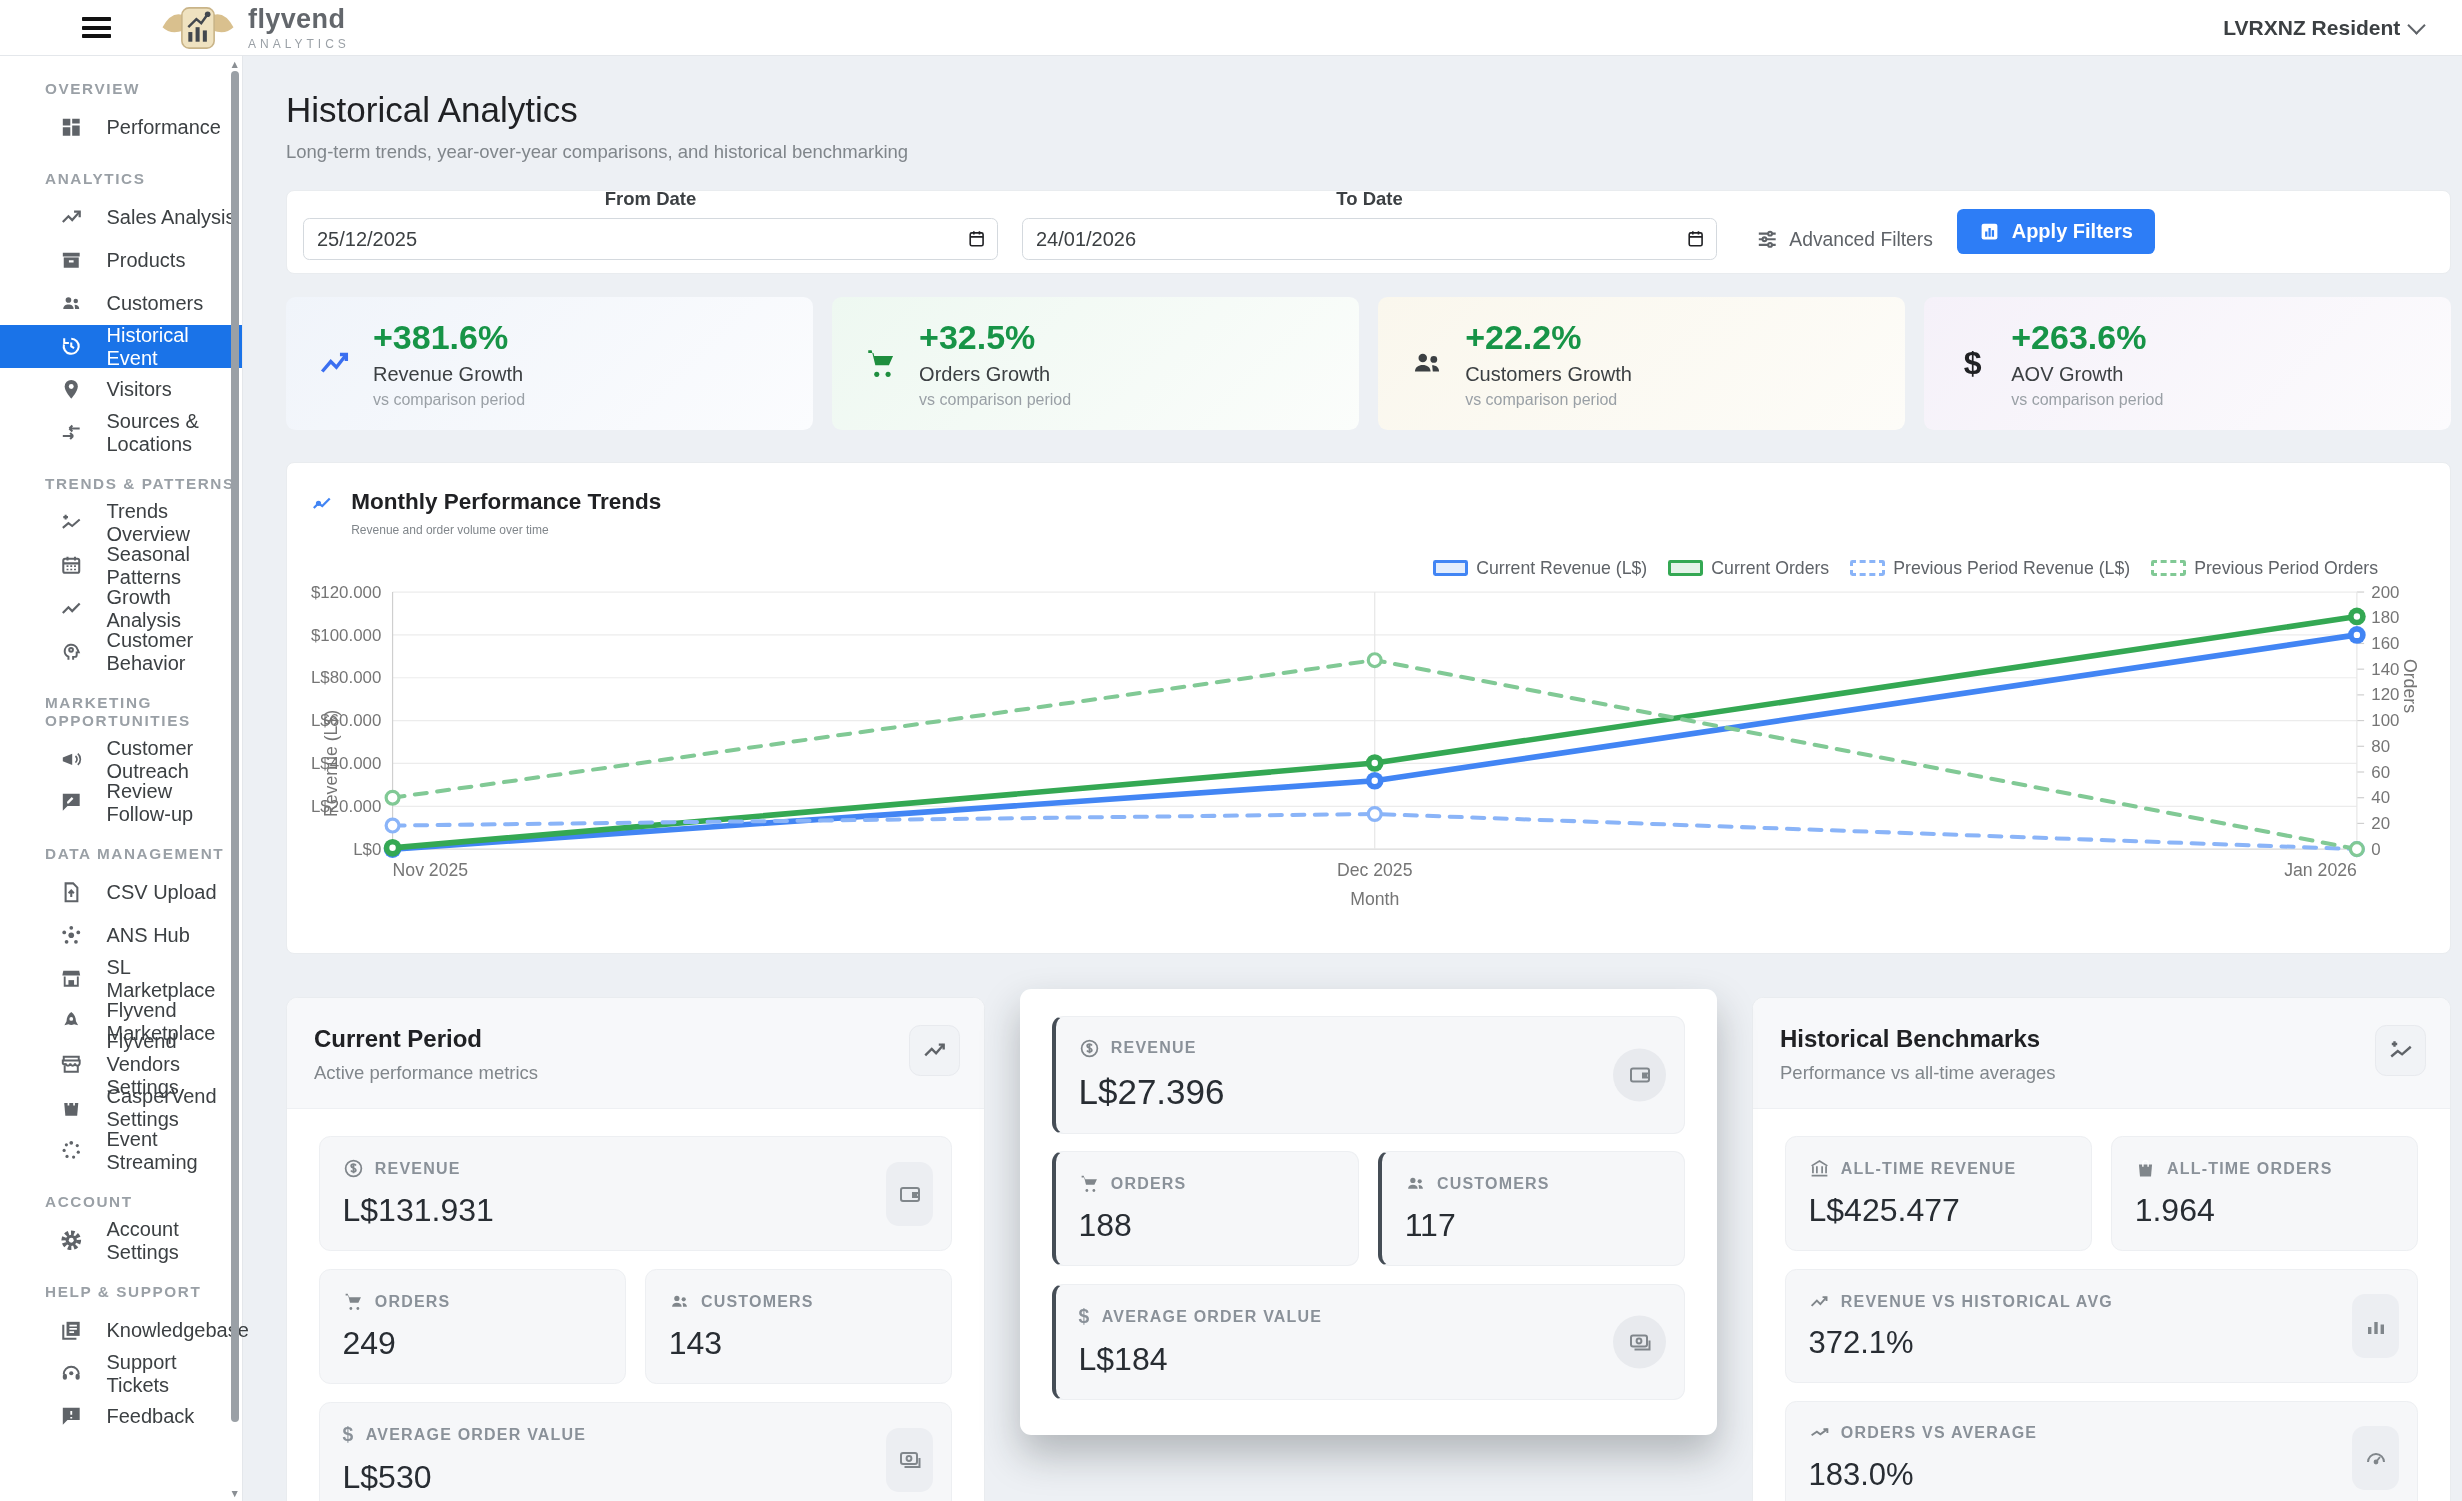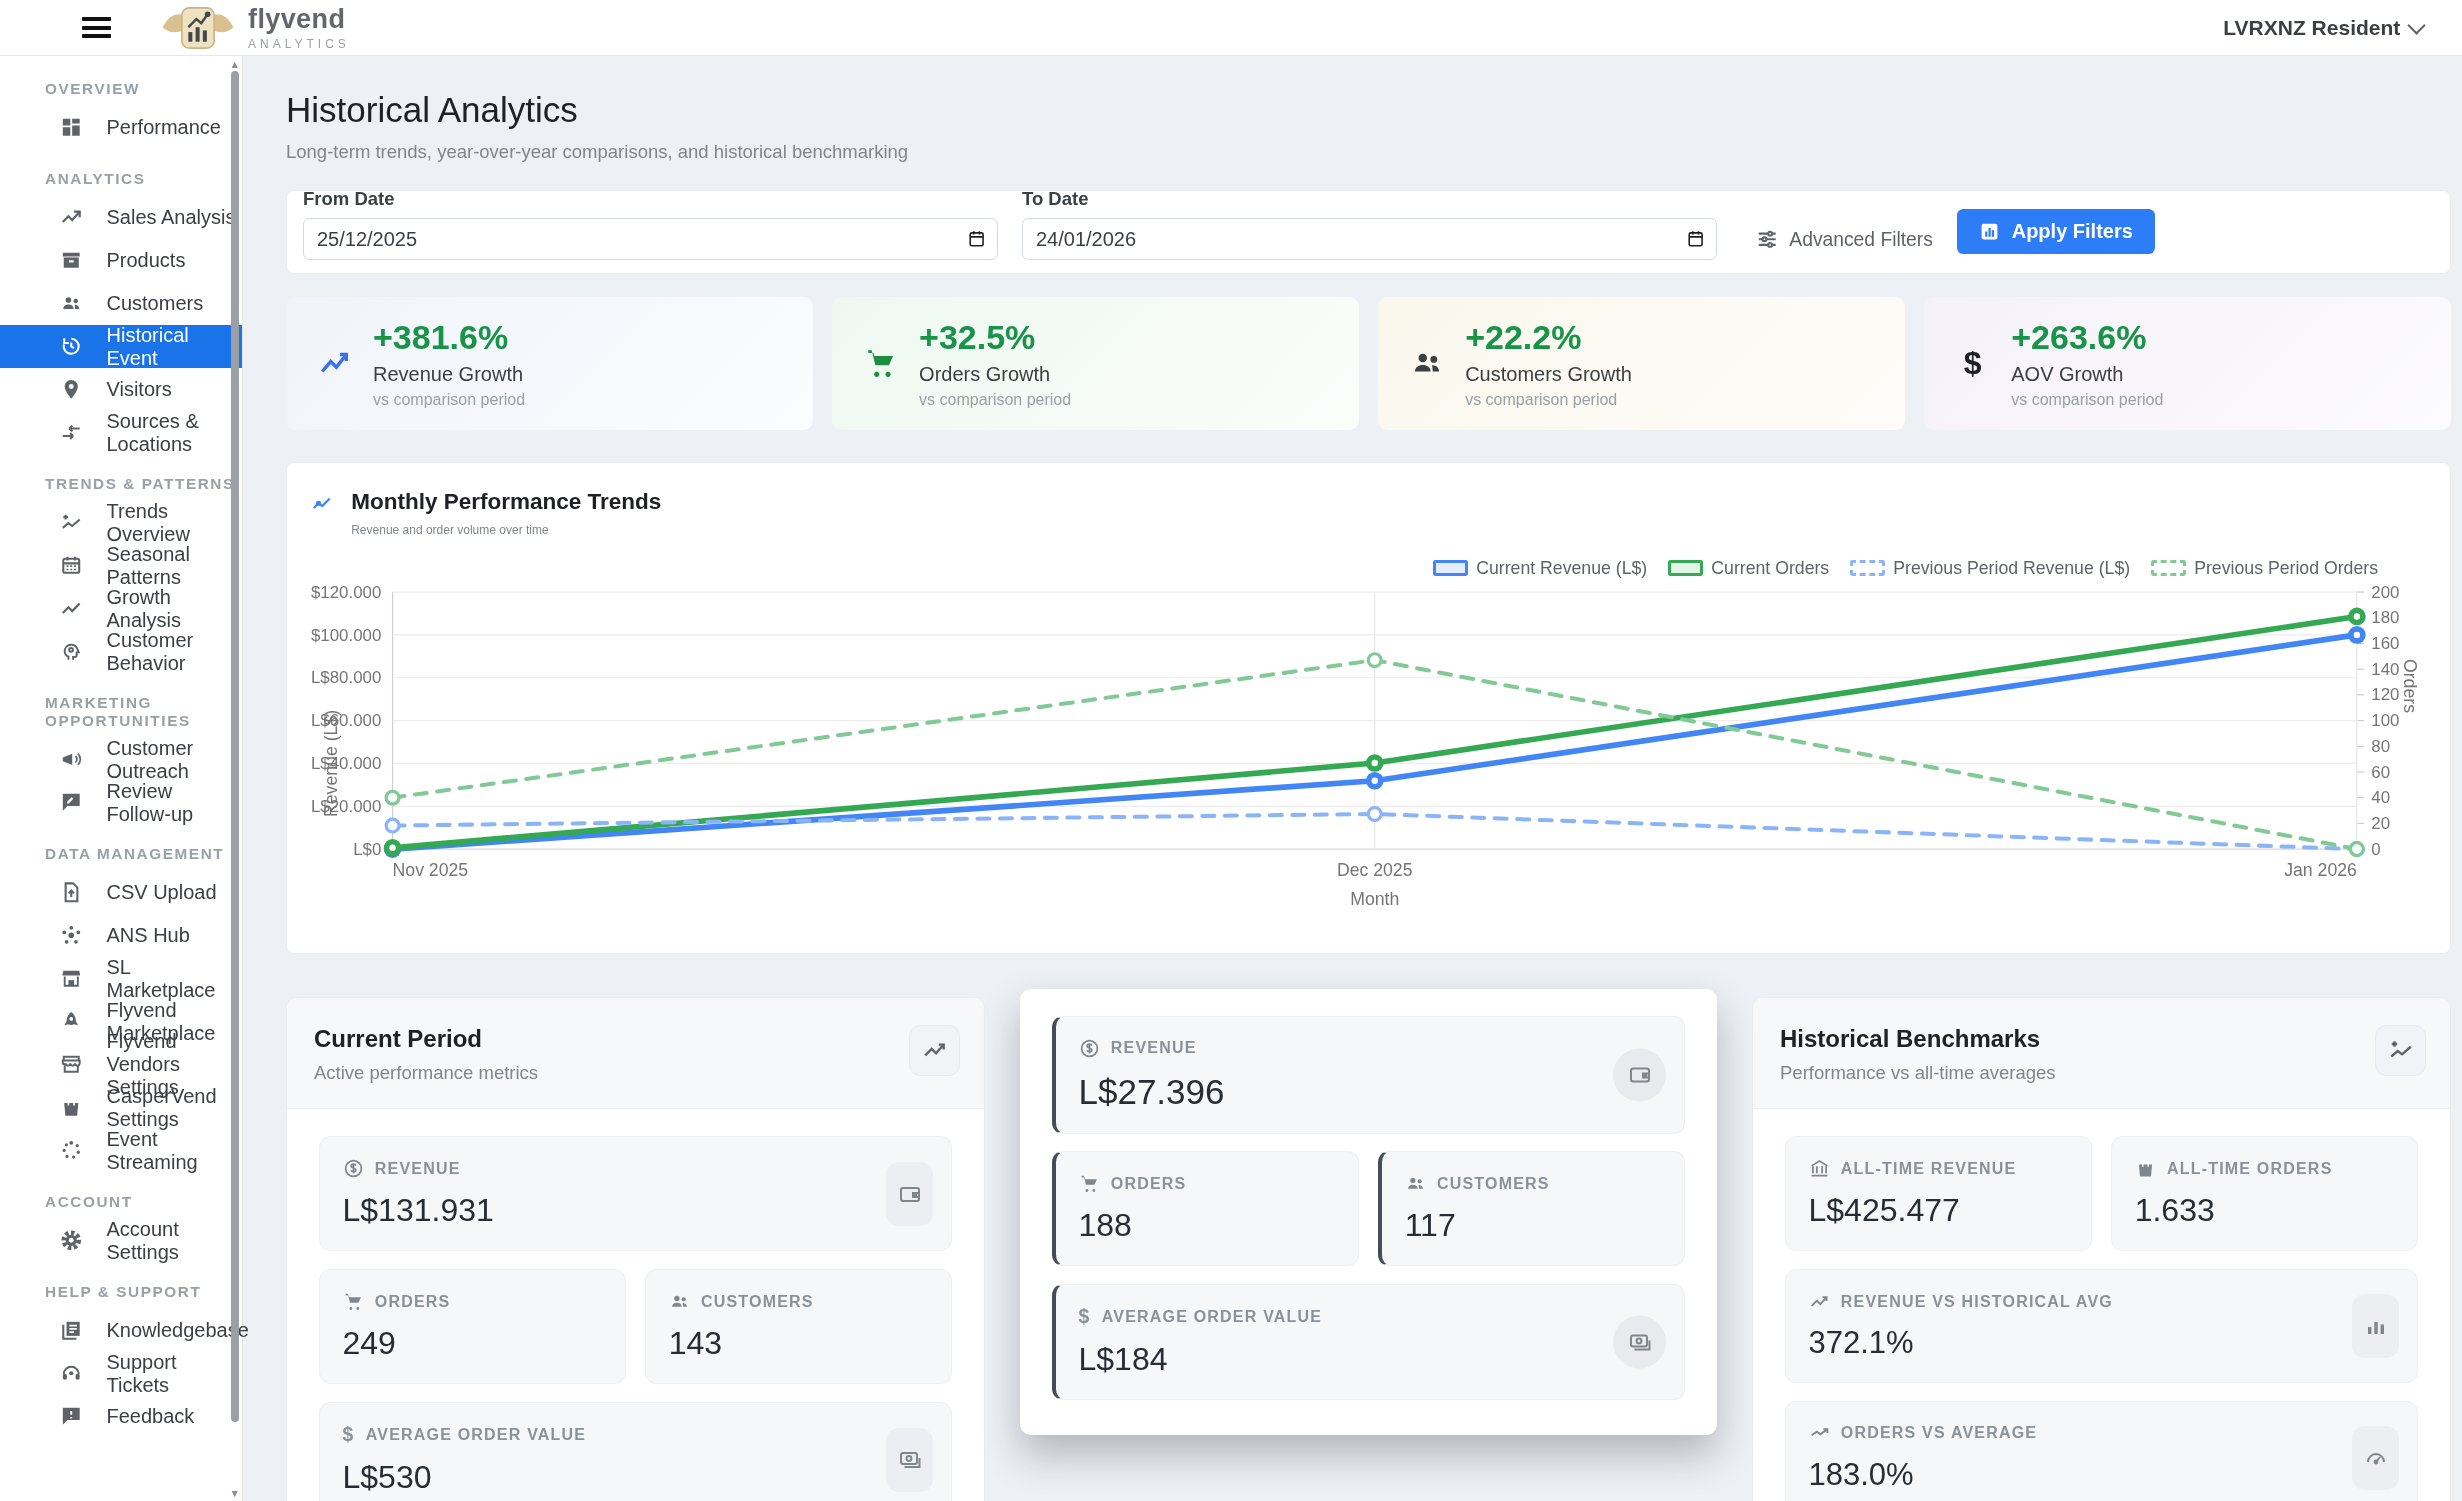--- a/index.html
+++ b/index.html
@@ -40,21 +40,21 @@
   
   .main { position:absolute; left:243px; top:56px; width:2220px; height:1445px; padding:34px 12px 0 43px; }
   .page-title { font-size:35px; font-weight:500; color:#202124; }
   .page-sub { font-size:18.5px; color:#80868b; margin-top:11.3px; }
 
   .card { background:#fff; border-radius:8px; border:0.8px solid #e9ecef; }
 
   
   .filterbar { margin-top:27px; height:84px; padding:0 16px; display:flex; align-items:flex-end; gap:24px; }
   .f-field { display:flex; flex-direction:column; padding-bottom:13px; }
-  .f-label { font-size:18.5px; font-weight:bold; color:#3c4043; margin-bottom:8px; }
+  .f-label { font-size:18.5px; font-weight:bold; color:#3c4043; margin-bottom:8px;text-align:center; }
   .f-input { width:695px; height:42px; border:0.8px solid #d4d9de; border-radius:6.4px; font-size:20px;
              color:#3c4043; padding:0 37px 0 13px; background:#fff;
              font-family:"Liberation Sans",sans-serif; }
   .f-input-wrap { position:relative; }
   .cal-ico { position:absolute; right:11.3px; top:9.7px; width:19.3px; height:21px; color:#202124; }
   .adv-btn { display:flex; align-items:center; gap:11.3px; font-size:19.3px; color:#5f6368;
              margin:0 0 22.5px 14.5px; cursor:pointer; white-space:nowrap; }
   .apply-btn { display:flex; align-items:center; gap:11.3px; background:var(--btn-blue,#2d7df6); color:#fff;
                font-size:20px; font-weight:bold; border:none; border-radius:6.4px; height:45px;
                padding:0 22.5px; margin-bottom:19.3px; cursor:pointer; white-space:nowrap; }
@@ -772,21 +772,21 @@
             <div class="tile-val">L$425.477</div>
           </div>
           <div class="tile">
             <div class="tile-label">
                 <svg viewBox="0 0 24 24" fill="currentColor">
                   <path d="M4.5 7.5h15L18.3 21H5.7z"></path>
                   <path d="M9 10V6a3 3 0 0 1 6 0v4" stroke="#fff" stroke-width="1.6" fill="none"></path>
                 </svg>
                 <span>ALL-TIME ORDERS</span>
               </div>
-            <div class="tile-val">1.633</div>
+            <div class="tile-val">1.964</div>
           </div>
         </div>
         <div class="tile">
           <div class="tile-label">
               <svg viewBox="0 0 24 24" fill="none" stroke="currentColor" stroke-width="2.2">
                 <path d="M3 17l6-6 4 4 7-8"></path>
                 <path d="M15.5 7H20v4.5"></path>
               </svg>
               <span>REVENUE VS HISTORICAL AVG</span>
             </div>

